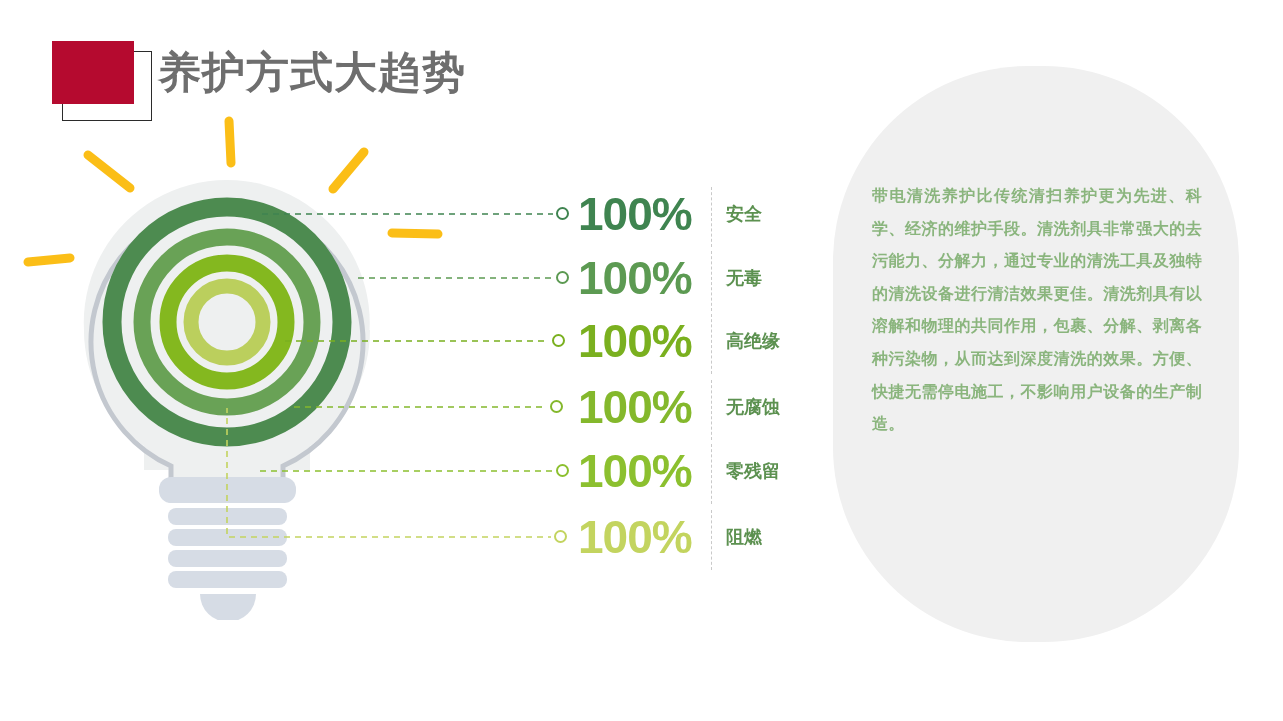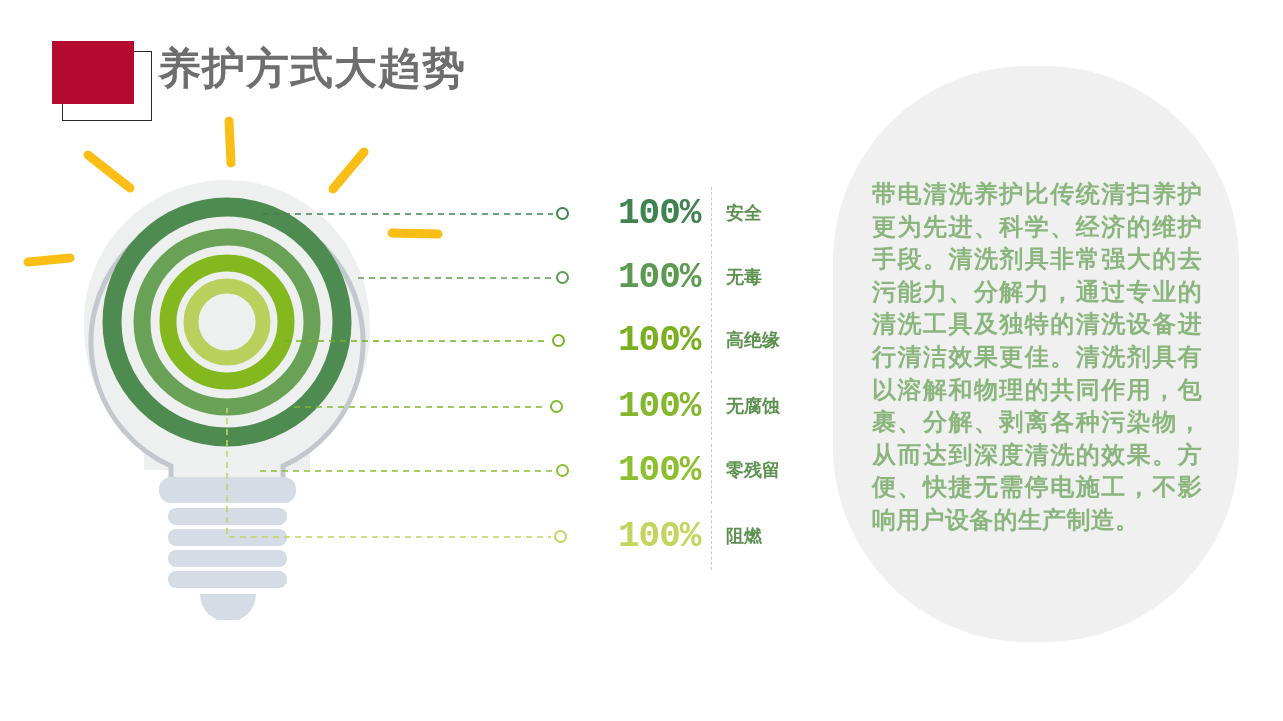--- a/index.html
+++ b/index.html
@@ -3,21 +3,21 @@
 <meta charset="utf-8">
 <style>
   html,body{margin:0;padding:0;}
   body{
     width:1283px;height:721px;
     background:#ffffff;
     font-family:"Liberation Sans","DejaVu Sans",sans-serif;
     overflow:hidden;
     position:relative;
   }
-  #stage{position:absolute;left:0;top:0;width:1283px;height:559px;font-family:Liberation Mono, monospace;}
+  #stage{position:absolute;left:0;top:0;width:1283px;height:559px;}
 
   
   .title-outline{
     position:absolute;left:62px;top:51px;width:88px;height:68px;
     border:1.6px solid #2b2b2b;background:transparent;z-index:2;
   }
   .title-square{
     position:absolute;left:52px;top:41px;width:82px;height:63px;
     background:#b50a2f;z-index:3;
   }
@@ -32,41 +32,41 @@
 
   
   .rows{position:absolute;left:0;top:0;width:1283px;height:721px;z-index:5;}
   .row{position:absolute;height:58px;}
   .dot{
     position:absolute;width:13px;height:13px;border-radius:50%;
     border:2.6px solid currentColor;background:#ffffff;box-sizing:border-box;
   }
   .pct{
     position:absolute;left:578px;
-    font-size:36px;font-weight:bold;line-height:58px;
-    letter-spacing:-1px;white-space:nowrap;margin-left:40px;
+    font-size:46px;font-weight:bold;line-height:58px;
+    letter-spacing:-1px;white-space:nowrap;
   }
   .vsep{
     position:absolute;left:711px;width:0;
     border-left:1.4px dashed #c9c9c9;
   }
   .lbl{
     position:absolute;left:726px;
     font-size:18px;font-weight:bold;line-height:58px;
     color:#5c9150;white-space:nowrap;
   }
 
   
   .panel{
     position:absolute;left:833px;top:66px;width:406px;height:576px;
     background:#f0f0f0;border-radius:195px;z-index:1;
   }
   .panel-text{
     position:absolute;left:872px;top:180px;width:330px;
-    font-size:24px;line-height:32.6px;font-weight:bold;
+    font-size:16px;line-height:32.6px;font-weight:bold;
     color:#8ab57d;text-align:justify;text-justify:inter-ideograph;
     z-index:2;letter-spacing:0.3px;
   }
 </style>
 </head>
 <body>
 
 <div id="stage">
 
   <div class="title-outline"></div>

